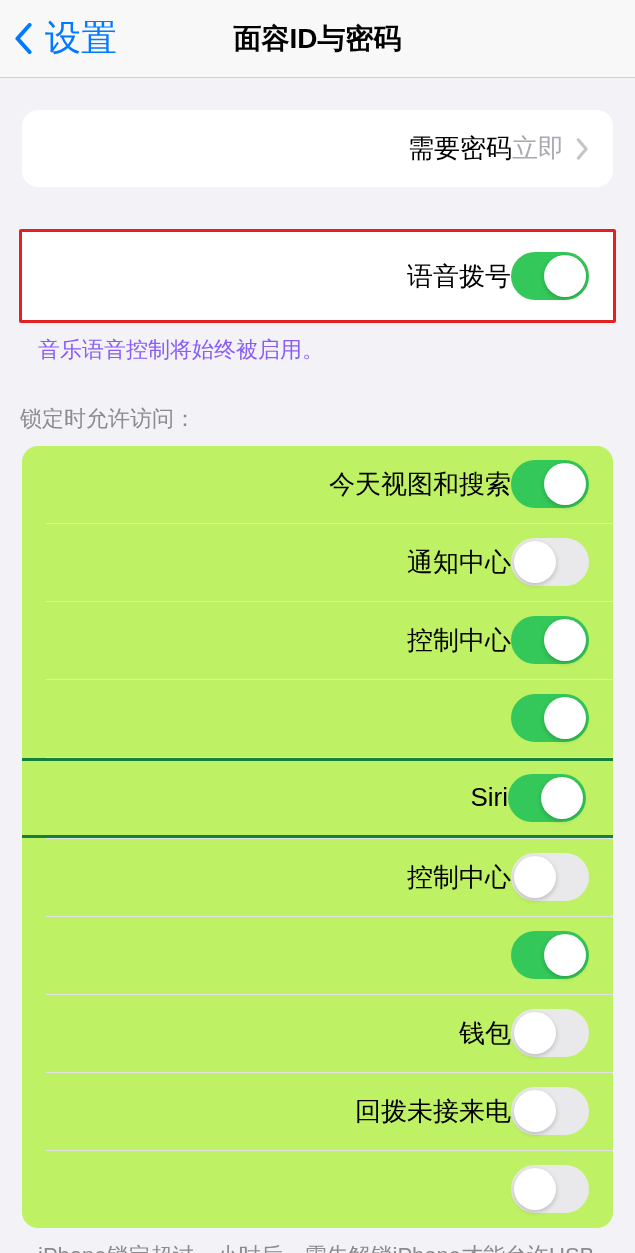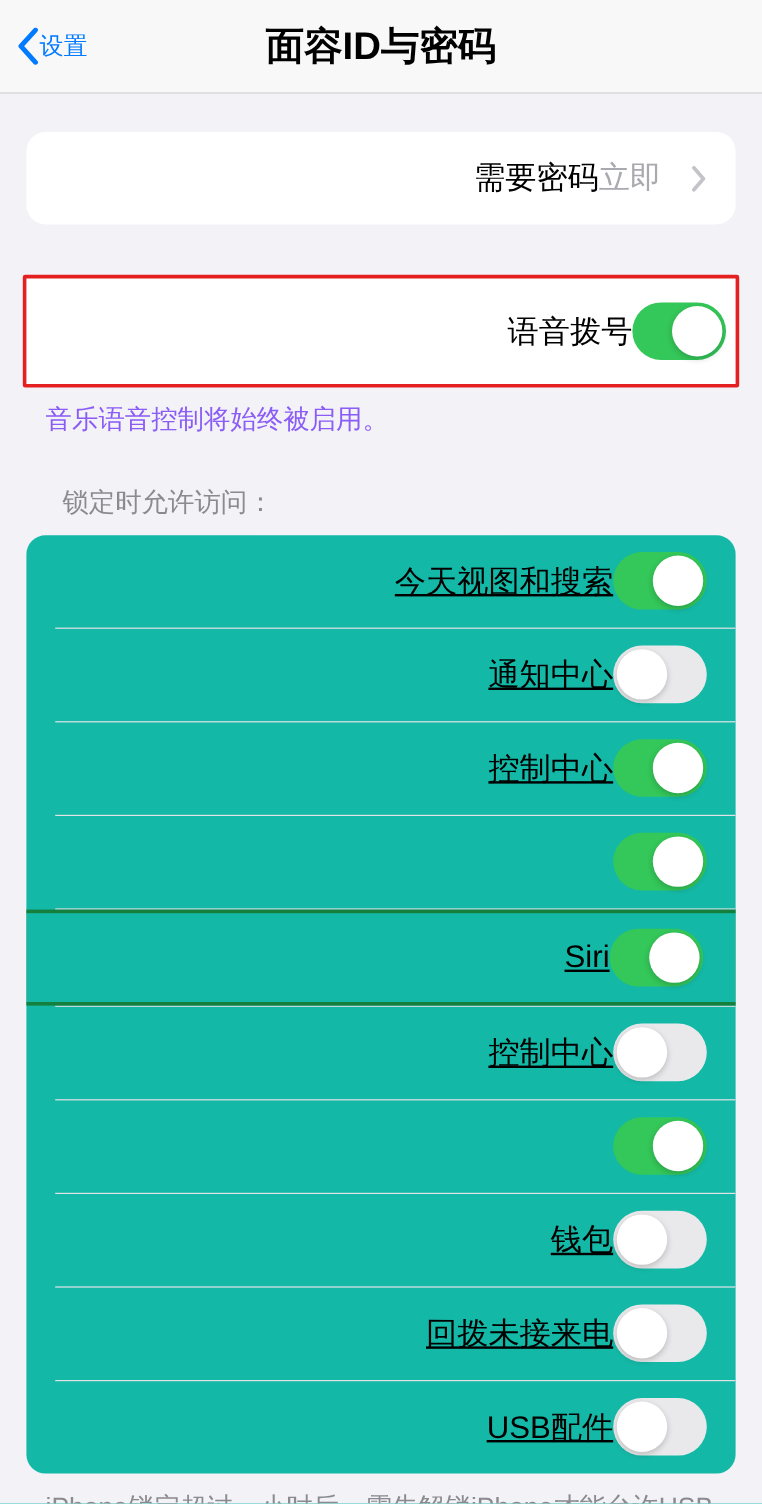--- a/index.html
+++ b/index.html
@@ -21,32 +21,32 @@
       border-bottom: 1px solid #d0d0d4;
       display: flex;
       align-items: center;
       position: relative;
       padding: 0 14px;
     }
     .back-button {
       display: flex;
       align-items: center;
       color: #007aff;
-      font-size: 20px;
-      gap: 0;
+      font-size: 36px;
+      gap: 12px;
     }
     .back-chevron {
       width: 19px;
       height: 31px;
     }
     .header-title {
       position: absolute;
       left: 50%;
       transform: translateX(-50%);
-      font-size: 32px;
+      font-size: 28px;
       font-weight: 600;
       color: #000;
     }
     .content {
       padding: 0;
     }
     .spacer-top {
       height: 32px;
     }
     .group {
@@ -71,21 +71,21 @@
       position: relative;
     }
     .row-label {
       font-size: 26px;
       color: #000;
       font-weight: 400;
     }
     .row-value {
       display: flex;
       align-items: center;
-      gap: 25px;
+      gap: 12px;
     }
     .value-text {
       font-size: 26px;
       color: #a9a9b0;
     }
     .chevron-right {
       width: 13px;
       height: 22px;
     }
     .divider {
@@ -123,28 +123,27 @@
     }
     .footer-text {
       font-size: 22px;
       color: #8b5cf6;
       padding: 12px 38px 0 38px;
       line-height: 1.4;
     }
     .section-header {
       font-size: 22px;
       color: #8a8a8f;
-      padding: 38px 38px 12px 52px;
+      padding: 38px 38px 12px 20px;
     }
     .group-lock {
-      background: #14b8a6;
+      background: #bef264;
       margin: 0 22px;
       border-radius: 16px;
       overflow: hidden;
-      text-decoration: underline;
     }
     .siri-highlight {
       border: 3px solid #15803d;
       margin: 0 -3px;
       position: relative;
     }
     .siri-row {
       padding: 0 27px;
       min-height: 74px;
     }
@@ -179,21 +178,21 @@
         <svg class="chevron-right" viewBox="0 0 10 18" fill="none">
           <path d="M1.5 1.5L8 9L1.5 16.5" stroke="#c4c4c8" stroke-width="2.5" stroke-linecap="round" stroke-linejoin="round"></path>
         </svg>
       </div>
     </div>
   </div>
 
   <div style="height:42px"></div>
 
   <div class="highlighted-group">
-    <div class="row" style="min-height:88px;padding:0 8px 0 28px;">
+    <div class="row" style="min-height:88px;padding:0 24px 0 28px;">
       <span class="row-label">语音拨号</span>
       <div class="toggle on">
         <div class="toggle-knob"></div>
       </div>
     </div>
   </div>
 
   <div class="footer-text">音乐语音控制将始终被启用。</div>
 
   <div class="section-header">锁定时允许访问：</div>
@@ -256,21 +255,20 @@
     </div>
     <div class="divider"></div>
     <div class="row">
       <span class="row-label">回拨未接来电</span>
       <div class="toggle off">
           <div class="toggle-knob"></div>
         </div>
     </div>
     <div class="divider"></div>
     <div class="row">
-      <span class="row-label">USB配件</span>
       <div class="toggle off">
           <div class="toggle-knob"></div>
         </div>
     </div>
   </div>
 
   <div class="bottom-footer">iPhone锁定超过一小时后，需先解锁iPhone才能允许USB配件连接。</div>
 </div>
 
 </body></html>

